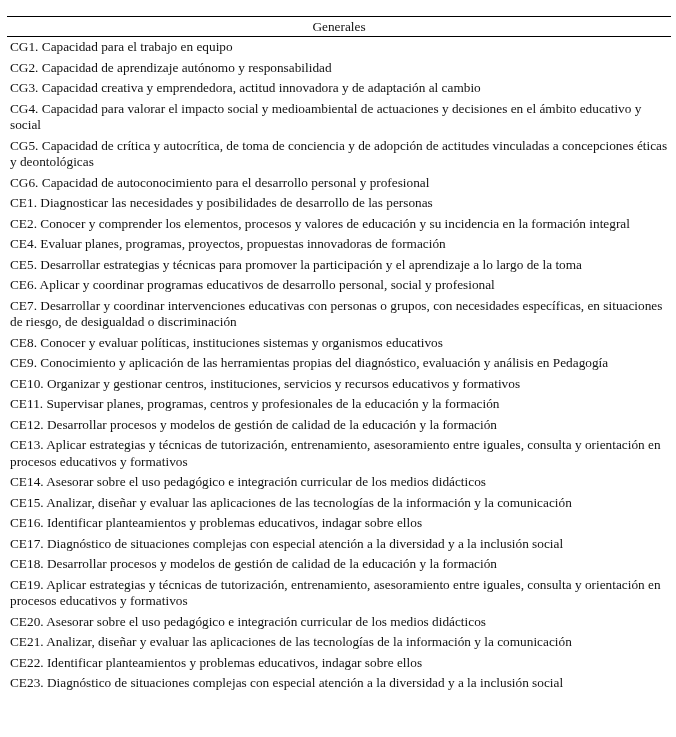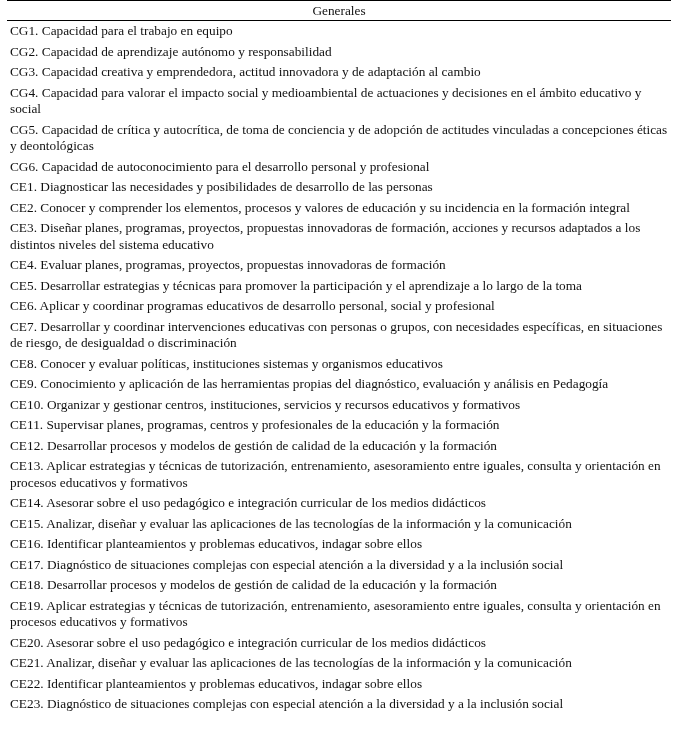--- a/index.html
+++ b/index.html
@@ -12,21 +12,21 @@
       height: 737px;
       position: relative;
       overflow: hidden;
       font-family: "Liberation Serif", "DejaVu Serif", serif;
       color: #111111;
       font-size: 13.3px;
     }
     .table {
       position: absolute;
       left: 7px;
-      top: 0;
+      top: 16px;
       width: 664px;
     }
     .section-header {
       text-align: center;
       border-top: 1.3px solid #000;
       border-bottom: 1.3px solid #000;
       height: 19px;
       line-height: 19px;
       box-sizing: content-box;
     }
@@ -57,21 +57,20 @@
     <div class="row">CG1. Capacidad para el trabajo en equipo</div>
     <div class="row">CG2. Capacidad de aprendizaje autónomo y responsabilidad</div>
     <div class="row">CG3. Capacidad creativa y emprendedora, actitud innovadora y de adaptación al cambio</div>
     <div class="row">CG4. Capacidad para valorar el impacto social y medioambiental de actuaciones y decisiones en el ámbito educativo y social</div>
     <div class="row">CG5. Capacidad de crítica y autocrítica, de toma de conciencia y de adopción de actitudes vinculadas a concepciones éticas y deontológicas</div>
     <div class="row">CG6. Capacidad de autoconocimiento para el desarrollo personal y profesional</div>
   </div>
   <div class="rows-esp">
     <div class="row">CE1. Diagnosticar las necesidades y posibilidades de desarrollo de las personas</div>
     <div class="row">CE2. Conocer y comprender los elementos, procesos y valores de educación y su incidencia en la formación integral</div>
-    <div class="row">CE3. Diseñar planes, programas, proyectos, propuestas innovadoras de formación, acciones y recursos adaptados a los distintos niveles del sistema educativo</div>
     <div class="row">CE4. Evaluar planes, programas, proyectos, propuestas innovadoras de formación</div>
     <div class="row">CE5. Desarrollar estrategias y técnicas para promover la participación y el aprendizaje a lo largo de la toma</div>
     <div class="row">CE6. Aplicar y coordinar programas educativos de desarrollo personal, social y profesional</div>
     <div class="row">CE7. Desarrollar y coordinar intervenciones educativas con personas o grupos, con necesidades específicas, en situaciones de riesgo, de desigualdad o discriminación</div>
     <div class="row">CE8. Conocer y evaluar políticas, instituciones sistemas y organismos educativos</div>
     <div class="row">CE9. Conocimiento y aplicación de las herramientas propias del diagnóstico, evaluación y análisis en Pedagogía</div>
     <div class="row">CE10. Organizar y gestionar centros, instituciones, servicios y recursos educativos y formativos</div>
     <div class="row">CE11. Supervisar planes, programas, centros y profesionales de la educación y la formación</div>
     <div class="row">CE12. Desarrollar procesos y modelos de gestión de calidad de la educación y la formación</div>
     <div class="row">CE13. Aplicar estrategias y técnicas de tutorización, entrenamiento, asesoramiento entre iguales, consulta y orientación en procesos educativos y formativos</div>

